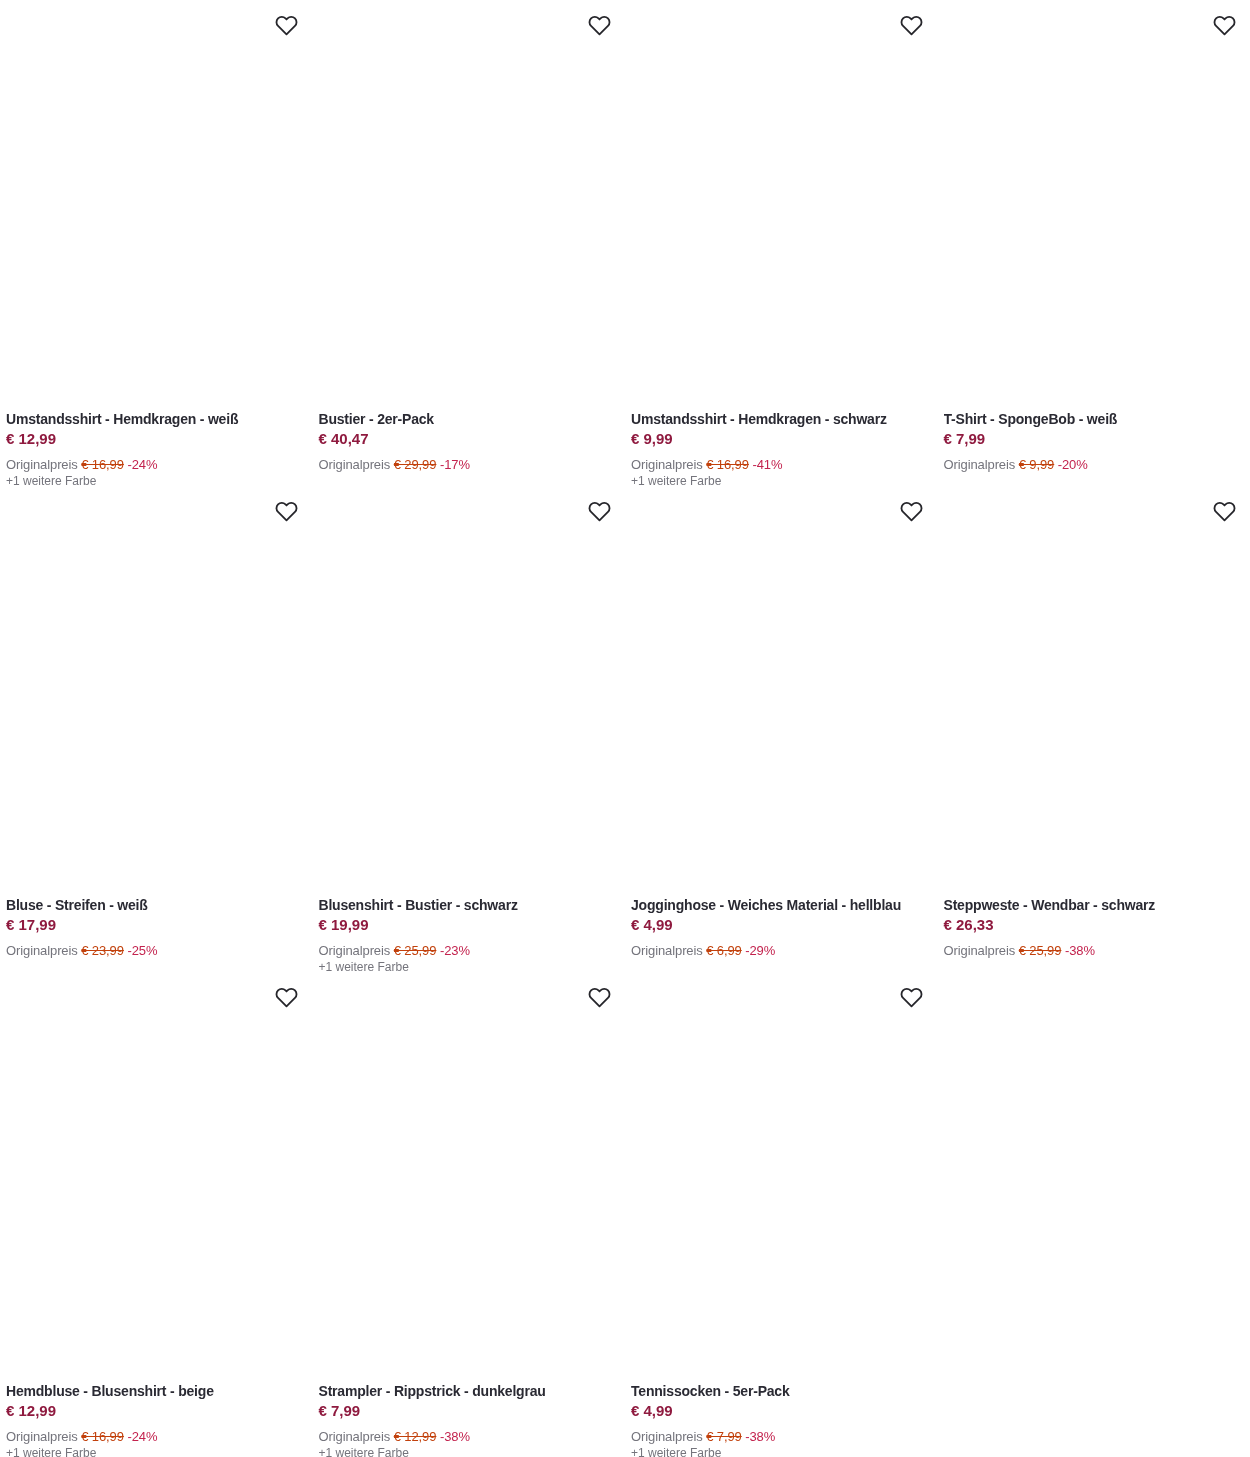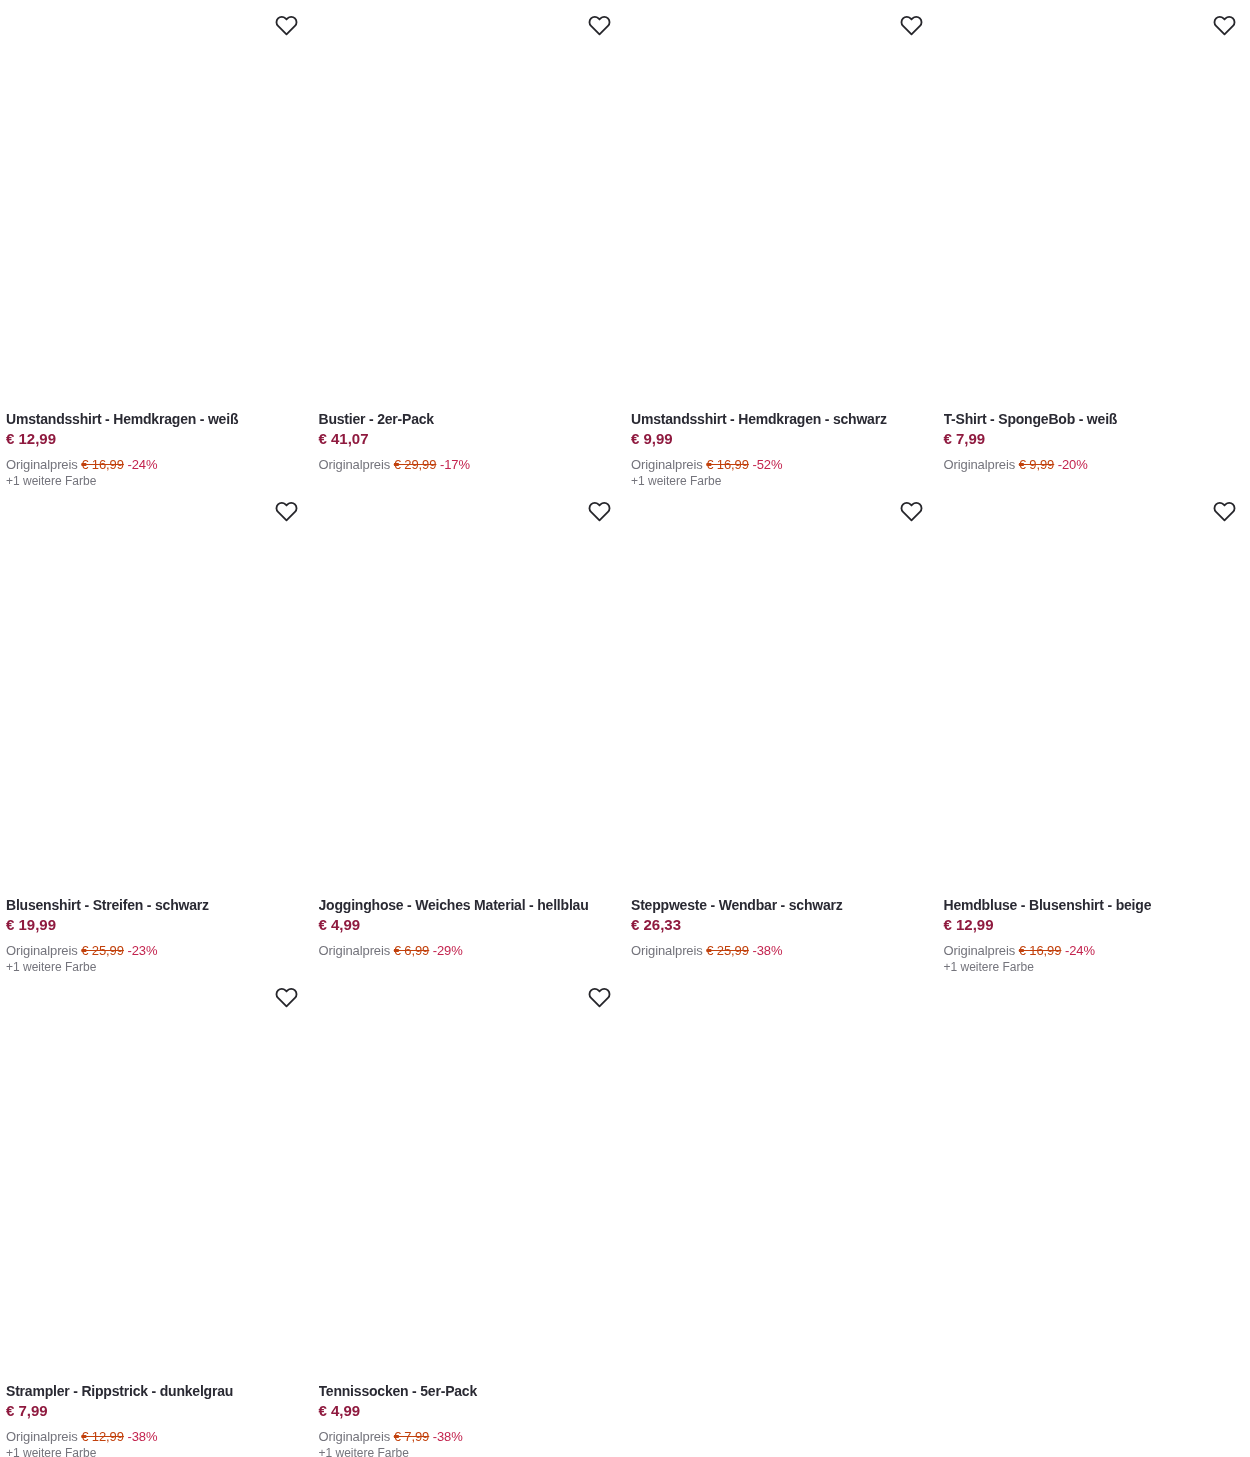--- a/index.html
+++ b/index.html
@@ -115,21 +115,21 @@
 
   <div class="card">
     <div class="image-area">
       <button class="wishlist-btn">
         <svg viewBox="0 0 24 24">
             <path d="M20.84 4.61a5.5 5.5 0 0 0-7.78 0L12 5.67l-1.06-1.06a5.5 5.5 0 0 0-7.78 7.78l1.06 1.06L12 21.23l7.78-7.78 1.06-1.06a5.5 5.5 0 0 0 0-7.78z"></path>
           </svg>
       </button>
     </div>
     <p class="title">Bustier - 2er-Pack</p>
-    <p class="price">€ 41,07</p>
+    <p class="price">€ 40,47</p>
     <div class="meta orig-line">
       <span>Originalpreis</span>
       <s>€ 29,99</s>
       <span class="discount">-17%</span>
     </div>
     <div class="more-colors"></div>
   </div>
 
   <div class="card">
     <div class="image-area">
@@ -137,21 +137,21 @@
         <svg viewBox="0 0 24 24">
             <path d="M20.84 4.61a5.5 5.5 0 0 0-7.78 0L12 5.67l-1.06-1.06a5.5 5.5 0 0 0-7.78 7.78l1.06 1.06L12 21.23l7.78-7.78 1.06-1.06a5.5 5.5 0 0 0 0-7.78z"></path>
           </svg>
       </button>
     </div>
     <p class="title">Umstandsshirt - Hemdkragen - schwarz</p>
     <p class="price">€ 9,99</p>
     <div class="meta orig-line">
       <span>Originalpreis</span>
       <s>€ 16,99</s>
-      <span class="discount">-52%</span>
+      <span class="discount">-41%</span>
     </div>
     <div class="more-colors">+1 weitere Farbe</div>
   </div>
 
   <div class="card">
     <div class="image-area">
       <button class="wishlist-btn">
         <svg viewBox="0 0 24 24">
             <path d="M20.84 4.61a5.5 5.5 0 0 0-7.78 0L12 5.67l-1.06-1.06a5.5 5.5 0 0 0-7.78 7.78l1.06 1.06L12 21.23l7.78-7.78 1.06-1.06a5.5 5.5 0 0 0 0-7.78z"></path>
           </svg>
@@ -161,30 +161,47 @@
     <p class="price">€ 7,99</p>
     <div class="meta orig-line">
       <span>Originalpreis</span>
       <s>€ 9,99</s>
       <span class="discount">-20%</span>
     </div>
     <div class="more-colors"></div>
   </div>
 
 
-
-  <div class="card">
-    <div class="image-area">
-      <button class="wishlist-btn">
-        <svg viewBox="0 0 24 24">
-            <path d="M20.84 4.61a5.5 5.5 0 0 0-7.78 0L12 5.67l-1.06-1.06a5.5 5.5 0 0 0-7.78 7.78l1.06 1.06L12 21.23l7.78-7.78 1.06-1.06a5.5 5.5 0 0 0 0-7.78z"></path>
-          </svg>
-      </button>
-    </div>
-    <p class="title">Blusenshirt - Streifen - schwarz</p>
+  <div class="card">
+    <div class="image-area">
+      <button class="wishlist-btn">
+        <svg viewBox="0 0 24 24">
+            <path d="M20.84 4.61a5.5 5.5 0 0 0-7.78 0L12 5.67l-1.06-1.06a5.5 5.5 0 0 0-7.78 7.78l1.06 1.06L12 21.23l7.78-7.78 1.06-1.06a5.5 5.5 0 0 0 0-7.78z"></path>
+          </svg>
+      </button>
+    </div>
+    <p class="title">Bluse - Streifen - weiß</p>
+    <p class="price">€ 17,99</p>
+    <div class="meta orig-line">
+      <span>Originalpreis</span>
+      <s>€ 23,99</s>
+      <span class="discount">-25%</span>
+    </div>
+    <div class="more-colors"></div>
+  </div>
+
+  <div class="card">
+    <div class="image-area">
+      <button class="wishlist-btn">
+        <svg viewBox="0 0 24 24">
+            <path d="M20.84 4.61a5.5 5.5 0 0 0-7.78 0L12 5.67l-1.06-1.06a5.5 5.5 0 0 0-7.78 7.78l1.06 1.06L12 21.23l7.78-7.78 1.06-1.06a5.5 5.5 0 0 0 0-7.78z"></path>
+          </svg>
+      </button>
+    </div>
+    <p class="title">Blusenshirt - Bustier - schwarz</p>
     <p class="price">€ 19,99</p>
     <div class="meta orig-line">
       <span>Originalpreis</span>
       <s>€ 25,99</s>
       <span class="discount">-23%</span>
     </div>
     <div class="more-colors">+1 weitere Farbe</div>
   </div>
 
   <div class="card">

